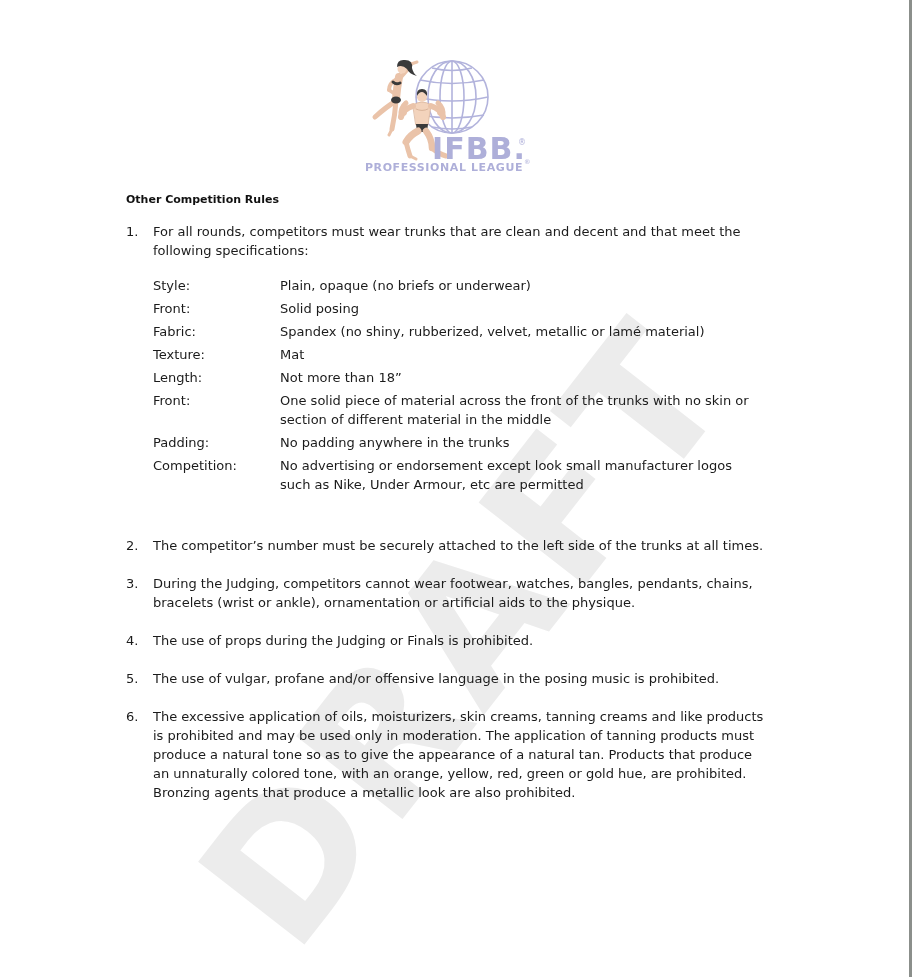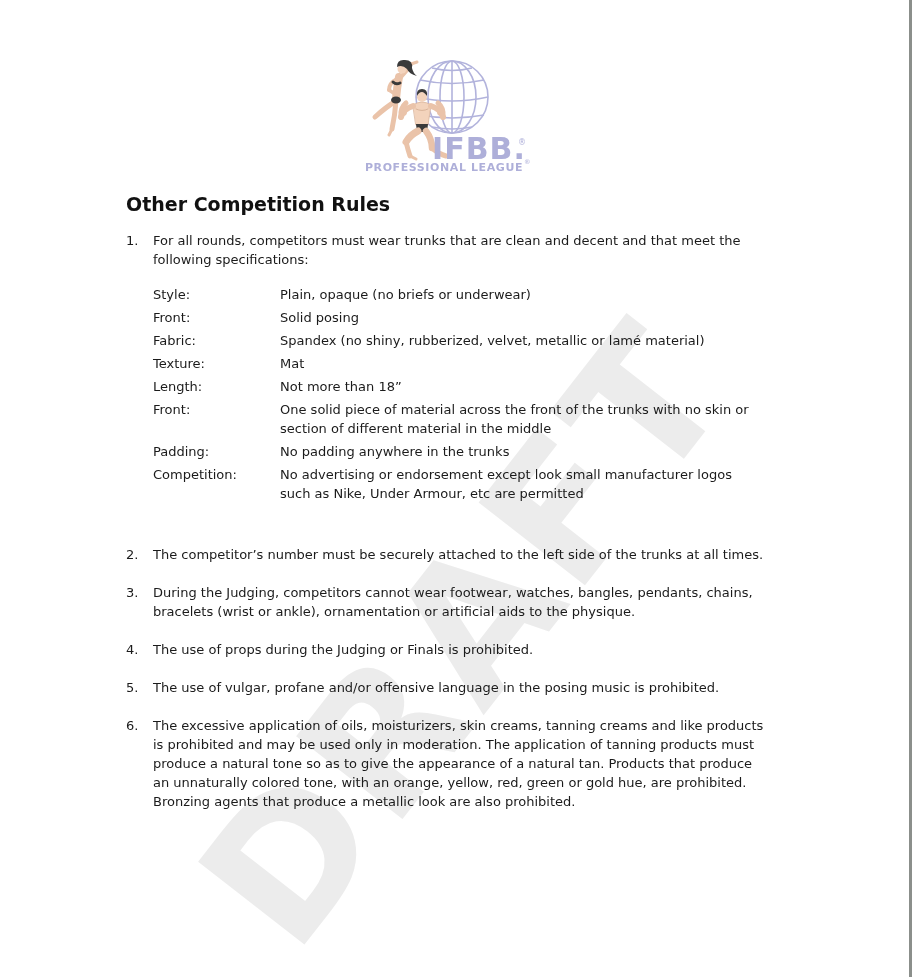--- a/index.html
+++ b/index.html
@@ -42,21 +42,21 @@
   .content {
     position: relative;
     z-index: 1;
     padding: 0 146px 0 126px;
   }
   .logo-wrap {
     width: 180px;
     margin: 55px auto 16px auto;
   }
   .doc-heading {
-    font-size: 19px;
+    font-size: 11px;
     font-weight: bold;
     color: #111111;
     margin: 12px 0 16px 0;
   }
   .rule {
     display: flex;
     align-items: flex-start;
     font-size: 13px;
     line-height: 19px;
     margin-bottom: 19px;

